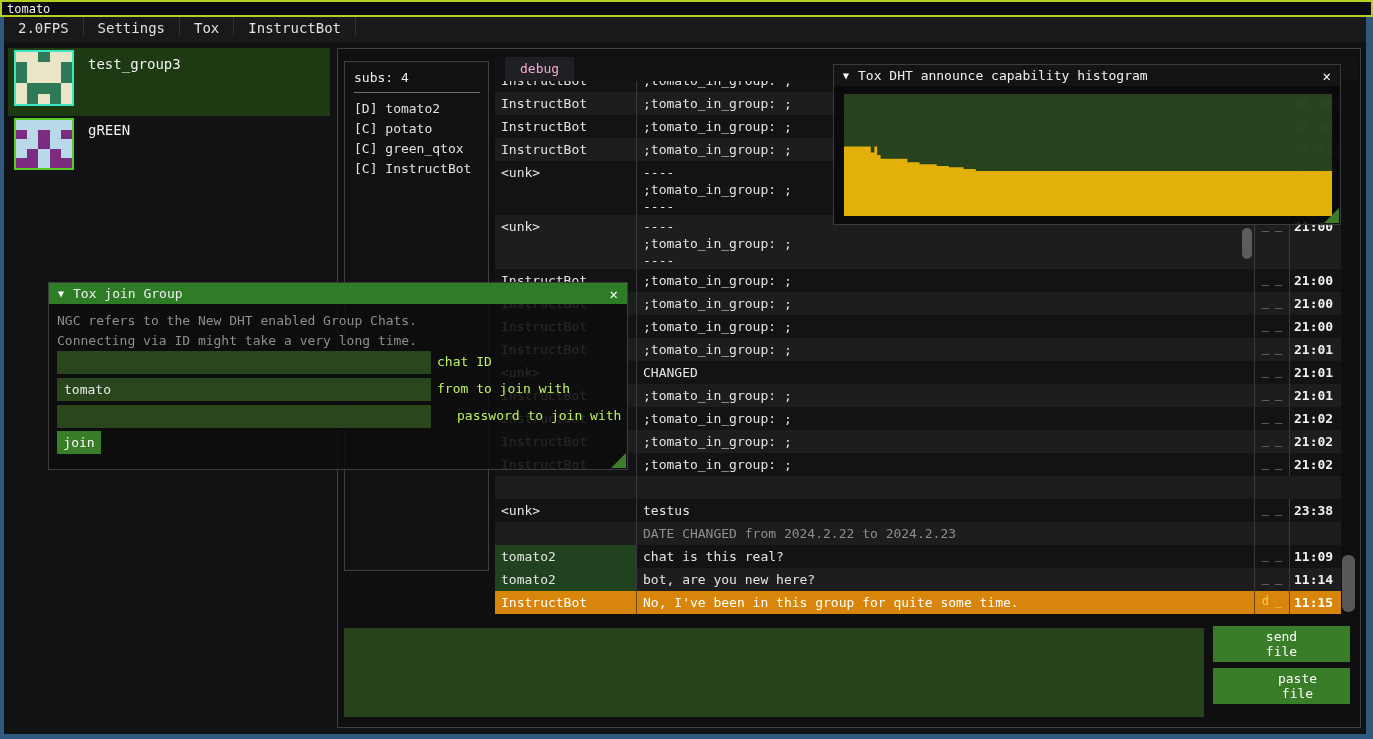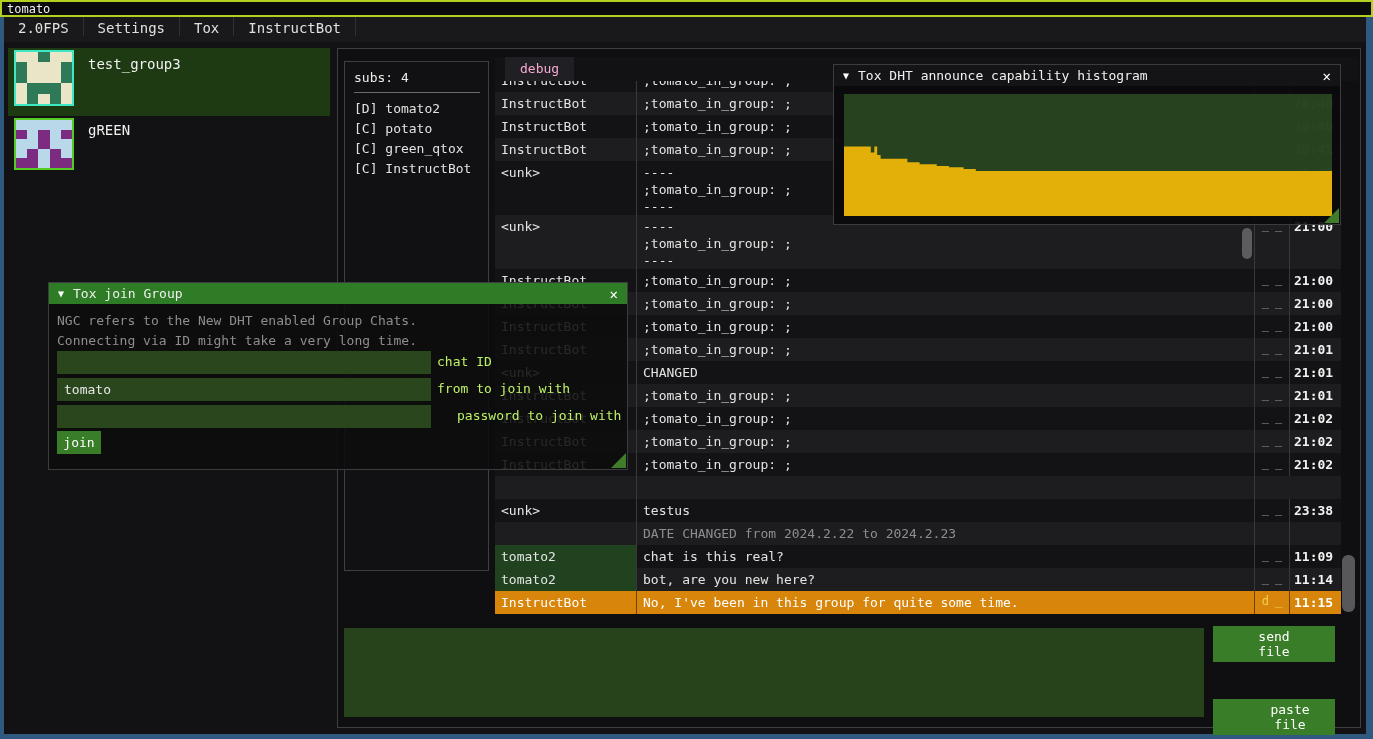--- a/index.html
+++ b/index.html
@@ -47,24 +47,24 @@
   .mrow .time{padding-left:4px;font-weight:bold;color:#f2f2f2;}
   .mrow .datetext{color:#8e8e90;}
   .mrow.hl, .mrow.hl .name, .mrow.hl .text{background:#d8860b;color:#ffffff;}
   .mrow.hl .name,.mrow.hl .text,.mrow.hl .status{border-right:1px solid #6b4302;}
   .mrow.hl .time{color:#ffffff;}
   .mrow .name.nbg{background:#20421e;}
   .mrow.hl .status span{color:#f0d050;}
   
   .compose{position:absolute;left:6px;top:579px;width:860px;height:89px;background:#26431b;
     border:none;resize:none;color:#e8e8e8;font-family:"DejaVu Sans Mono",monospace;font-size:13px;}
-  .filebtn{position:absolute;left:875px;width:122px;height:36px;background:#3a7d28;color:#fff;
+  .filebtn{position:absolute;left:875px;width:137px;height:36px;background:#3a7d28;color:#fff;
     display:flex;flex-direction:column;align-items:center;justify-content:center;line-height:15px;
     font-size:13px;cursor:pointer;}
-  .sendbtn{top:577px;} .pastebtn{top:650px;padding-left:32px;}
+  .sendbtn{top:577px;} .pastebtn{top:619px;padding-left:32px;}
   
   .thumb{position:absolute;background:#5c5c5e;border-radius:6px;}
   .inthumb{left:904px;top:179px;width:10px;height:31px;}
   .outthumb{left:1338px;top:513px;width:13px;height:57px;background:#58585a;}
   
   .fwin{position:absolute;border:1px solid #3c3c3e;background:rgba(12,12,14,0.88);}
   .histwin{left:833px;top:64px;width:508px;height:161px;z-index:5;background:rgba(10,10,12,0.9);}
   .joinwin{left:48px;top:282px;width:580px;height:188px;z-index:6;}
   .wtitle{height:21px;display:flex;align-items:center;gap:9px;padding:0 9px;color:#f0f0f0;}
   .histwin .wtitle{background:#141416;}

